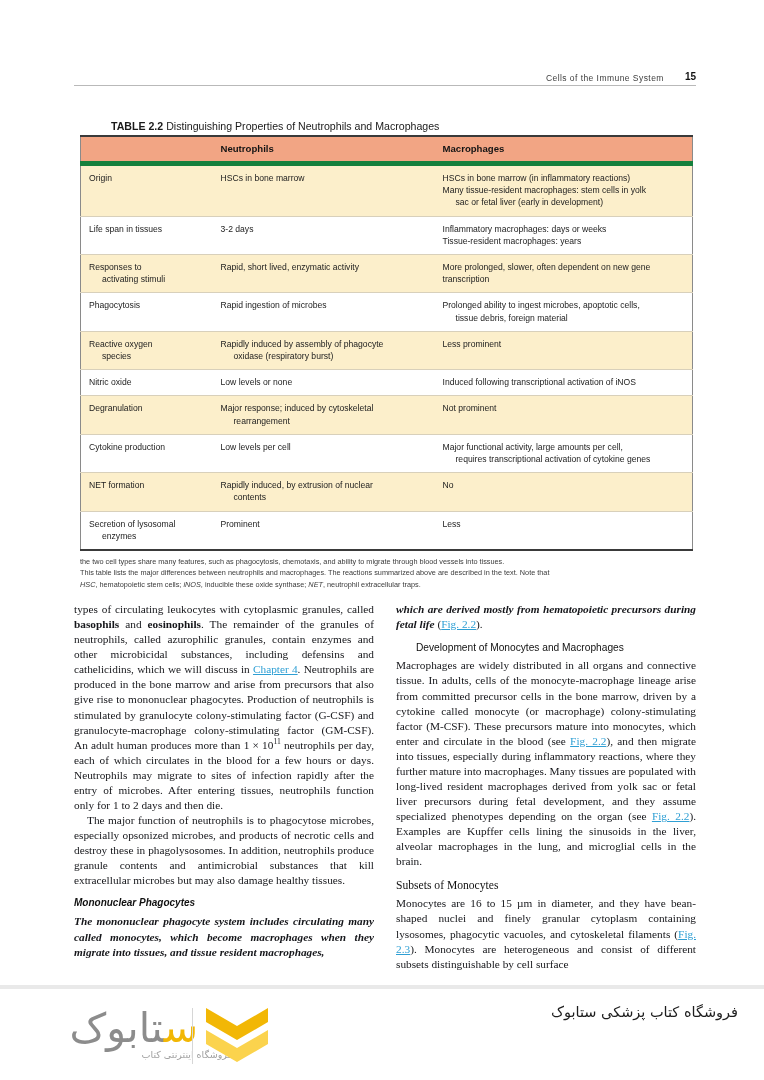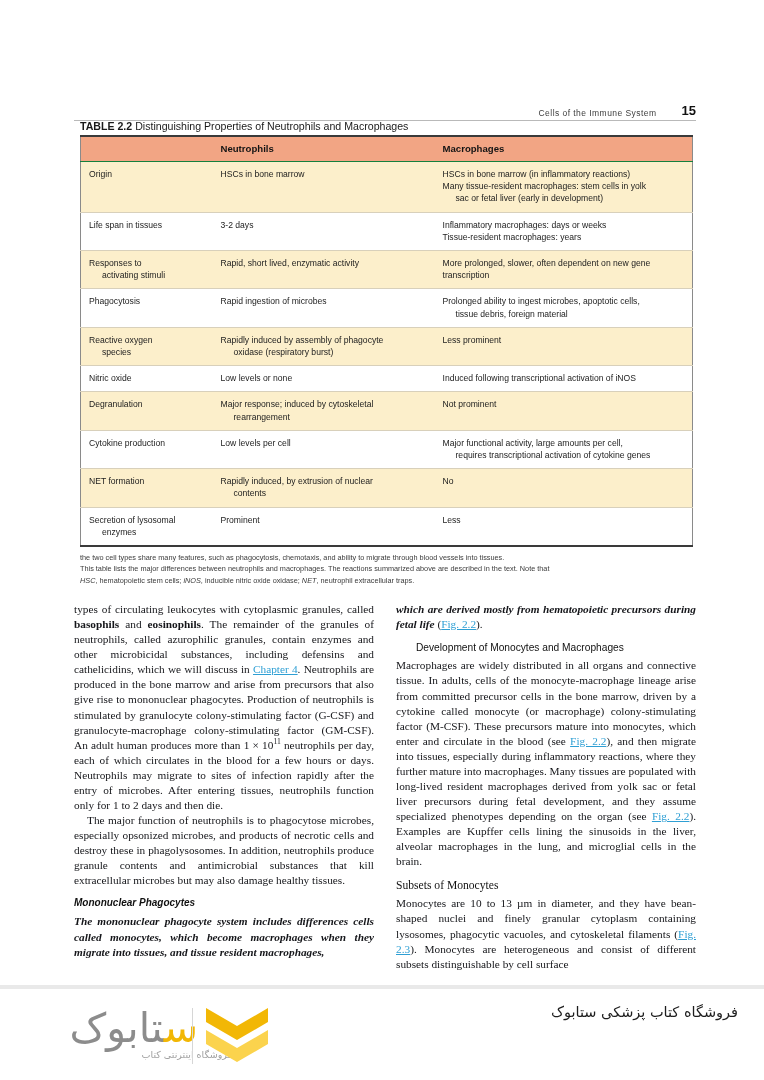--- a/index.html
+++ b/index.html
@@ -19,57 +19,58 @@
     position: absolute;
     left: 0; top: 0;
     width: 764px; height: 985px;
     background: #ffffff;
     padding: 0;
   }
 
   
   .runhead {
     position: absolute;
-    left: 74px; top: 104px;
+    left: 74px; top: 72px;
     width: 622px;
     display: flex;
     align-items: flex-end;
     justify-content: flex-end;
-    gap: 21px;
+    gap: 5px;
     padding-bottom: 3px;
     border-bottom: 1px solid #b9b9b9;
   }
   .runhead-title {
     font-family: "Liberation Sans", sans-serif;
     font-size: 8.5px;
     letter-spacing: .45px;
     color: #3d3d3d;
     line-height: 1;
   }
   .runhead-page {
     font-family: "Liberation Sans", sans-serif;
-    font-size: 13px;
+    font-size: 10px;
     font-weight: bold;
     color: #111;
     line-height: 1;
-    margin-left: 4px;
+    margin-left: 16px;
   }
 
   
   #table-block {
     position: absolute;
     left: 80px; top: 120px;
     width: 612px;
   }
   .table-caption {
     font-family: "Liberation Sans", sans-serif;
     font-size: 10.6px;
     color: #1a1a1a;
     margin-bottom: 3px;
     white-space: nowrap;
+    margin-left: 31px;
   }
   .table-caption .tbl-num { font-weight: bold; }
 
   table.props {
     width: 612px;
     border-collapse: collapse;
     table-layout: fixed;
     border-left: 1px solid #8a8a8a;
     border-right: 1px solid #8a8a8a;
     border-top: 2px solid #3a3a3a;
@@ -80,21 +81,21 @@
   table.props col.c2 { width: 222px; }
   table.props col.c3 { width: 258px; }
 
   table.props thead th {
     background: #f2a584;
     font-size: 9.6px;
     font-weight: bold;
     color: #141414;
     text-align: left;
     padding: 6px 8px 7px 8px;
-    border-bottom: 1px solid #15803d;
+    border-bottom: 5px solid #15803d;
     vertical-align: middle;
   }
   table.props tbody td {
     font-size: 8.6px;
     color: #1c1c1c;
     padding: 6px 8px 7px 8px;
     vertical-align: top;
     line-height: 1.42;
     border-bottom: 1px solid #d8d0bb;
   }
@@ -421,47 +422,47 @@
             
           </td>
         </tr>
       </tbody>
     </table>
 
     <div class="tbl-foot">
       <div>the two cell types share many features, such as phagocytosis, chemotaxis, and ability to migrate through blood vessels into tissues.</div>
       <div>This table lists the major differences between neutrophils and macrophages. The reactions summarized above are described in the text. Note that</div>
       <div class="abbr">
-        <i>HSC</i><span>, hematopoietic stem cells; </span><i>iNOS</i><span>, inducible nitric oxide oxidase; </span><i>NET</i><span>, neutrophil extracellular traps.</span>
+        <i>HSC</i><span>, hematopoietic stem cells; </span><i>iNOS</i><span>, inducible these oxide synthase; </span><i>NET</i><span>, neutrophil extracellular traps.</span>
       </div>
     </div>
   </div>
 
   <div id="body-cols">
 
     <div class="col">
       <p><span>types of circulating leukocytes with cytoplasmic granules, called </span><b>basophils</b><span> and </span><b>eosinophils</b><span>. The remainder of the granules of neutrophils, called azurophilic granules, contain enzymes and other microbicidal substances, including defensins and cathelicidins, which we will discuss in </span><a class="xref" href="#">Chapter 4</a><span>. Neutrophils are produced in the bone marrow and arise from precursors that also give rise to mononuclear phagocytes. Production of neutrophils is stimulated by granulocyte colony-stimulating factor (G-CSF) and granulocyte-macrophage colony-stimulating factor (GM-CSF). An adult human produces more than 1 × 10</span><sup>11</sup><span> neutrophils per day, each of which circulates in the blood for a few hours or days. Neutrophils may migrate to sites of infection rapidly after the entry of microbes. After entering tissues, neutrophils function only for 1 to 2 days and then die.</span></p>
 
       <p class="indent">The major function of neutrophils is to phagocytose microbes, especially opsonized microbes, and products of necrotic cells and destroy these in phagolysosomes. In addition, neutrophils produce granule contents and antimicrobial substances that kill extracellular microbes but may also damage healthy tissues.</p>
 
       <h4 class="sub">Mononuclear Phagocytes</h4>
 
-      <p class="ital">The mononuclear phagocyte system includes differences cells called monocytes, which become macrophages when they migrate into tissues, and tissue resident macrophages,</p>
+      <p class="ital">The mononuclear phagocyte system includes circulating many called monocytes, which become macrophages when they migrate into tissues, and tissue resident macrophages,</p>
     </div>
 
     <div class="col">
       <p><i style="font-weight:bold">which are derived mostly from hematopoietic precursors during fetal life</i><span> (</span><a class="xref" href="#">Fig. 2.2</a><span>).</span></p>
 
       <h4 class="sub-sans">Development of Monocytes and Macrophages</h4>
 
       <p><span>Macrophages are widely distributed in all organs and connective tissue. In adults, cells of the monocyte-macrophage lineage arise from committed precursor cells in the bone marrow, driven by a cytokine called monocyte (or macrophage) colony-stimulating factor (M-CSF). These precursors mature into monocytes, which enter and circulate in the blood (see </span><a class="xref" href="#">Fig. 2.2</a><span>), and then migrate into tissues, especially during inflammatory reactions, where they further mature into macrophages. Many tissues are populated with long-lived resident macrophages derived from yolk sac or fetal liver precursors during fetal development, and they assume specialized phenotypes depending on the organ (see </span><a class="xref" href="#">Fig. 2.2</a><span>). Examples are Kupffer cells lining the sinusoids in the liver, alveolar macrophages in the lung, and microglial cells in the brain.</span></p>
 
       <h4 class="sub-serif">Subsets of Monocytes</h4>
 
-      <p><span>Monocytes are 10 to 13 µm in diameter, and they have bean-shaped nuclei and finely granular cytoplasm containing lysosomes, phagocytic vacuoles, and cytoskeletal filaments (</span><a class="xref" href="#">Fig. 2.3</a><span>). Monocytes are heterogeneous and consist of different subsets distinguishable by cell surface</span></p>
+      <p><span>Monocytes are 16 to 15 µm in diameter, and they have bean-shaped nuclei and finely granular cytoplasm containing lysosomes, phagocytic vacuoles, and cytoskeletal filaments (</span><a class="xref" href="#">Fig. 2.3</a><span>). Monocytes are heterogeneous and consist of different subsets distinguishable by cell surface</span></p>
     </div>
   </div>
 </div>
 
 <div id="banner-shadow"></div>
 <div id="banner"></div>
 
 <div class="brand-logo">
   <div class="brand-wordmark">
     <span class="gold">س</span><span>تابوک</span>

